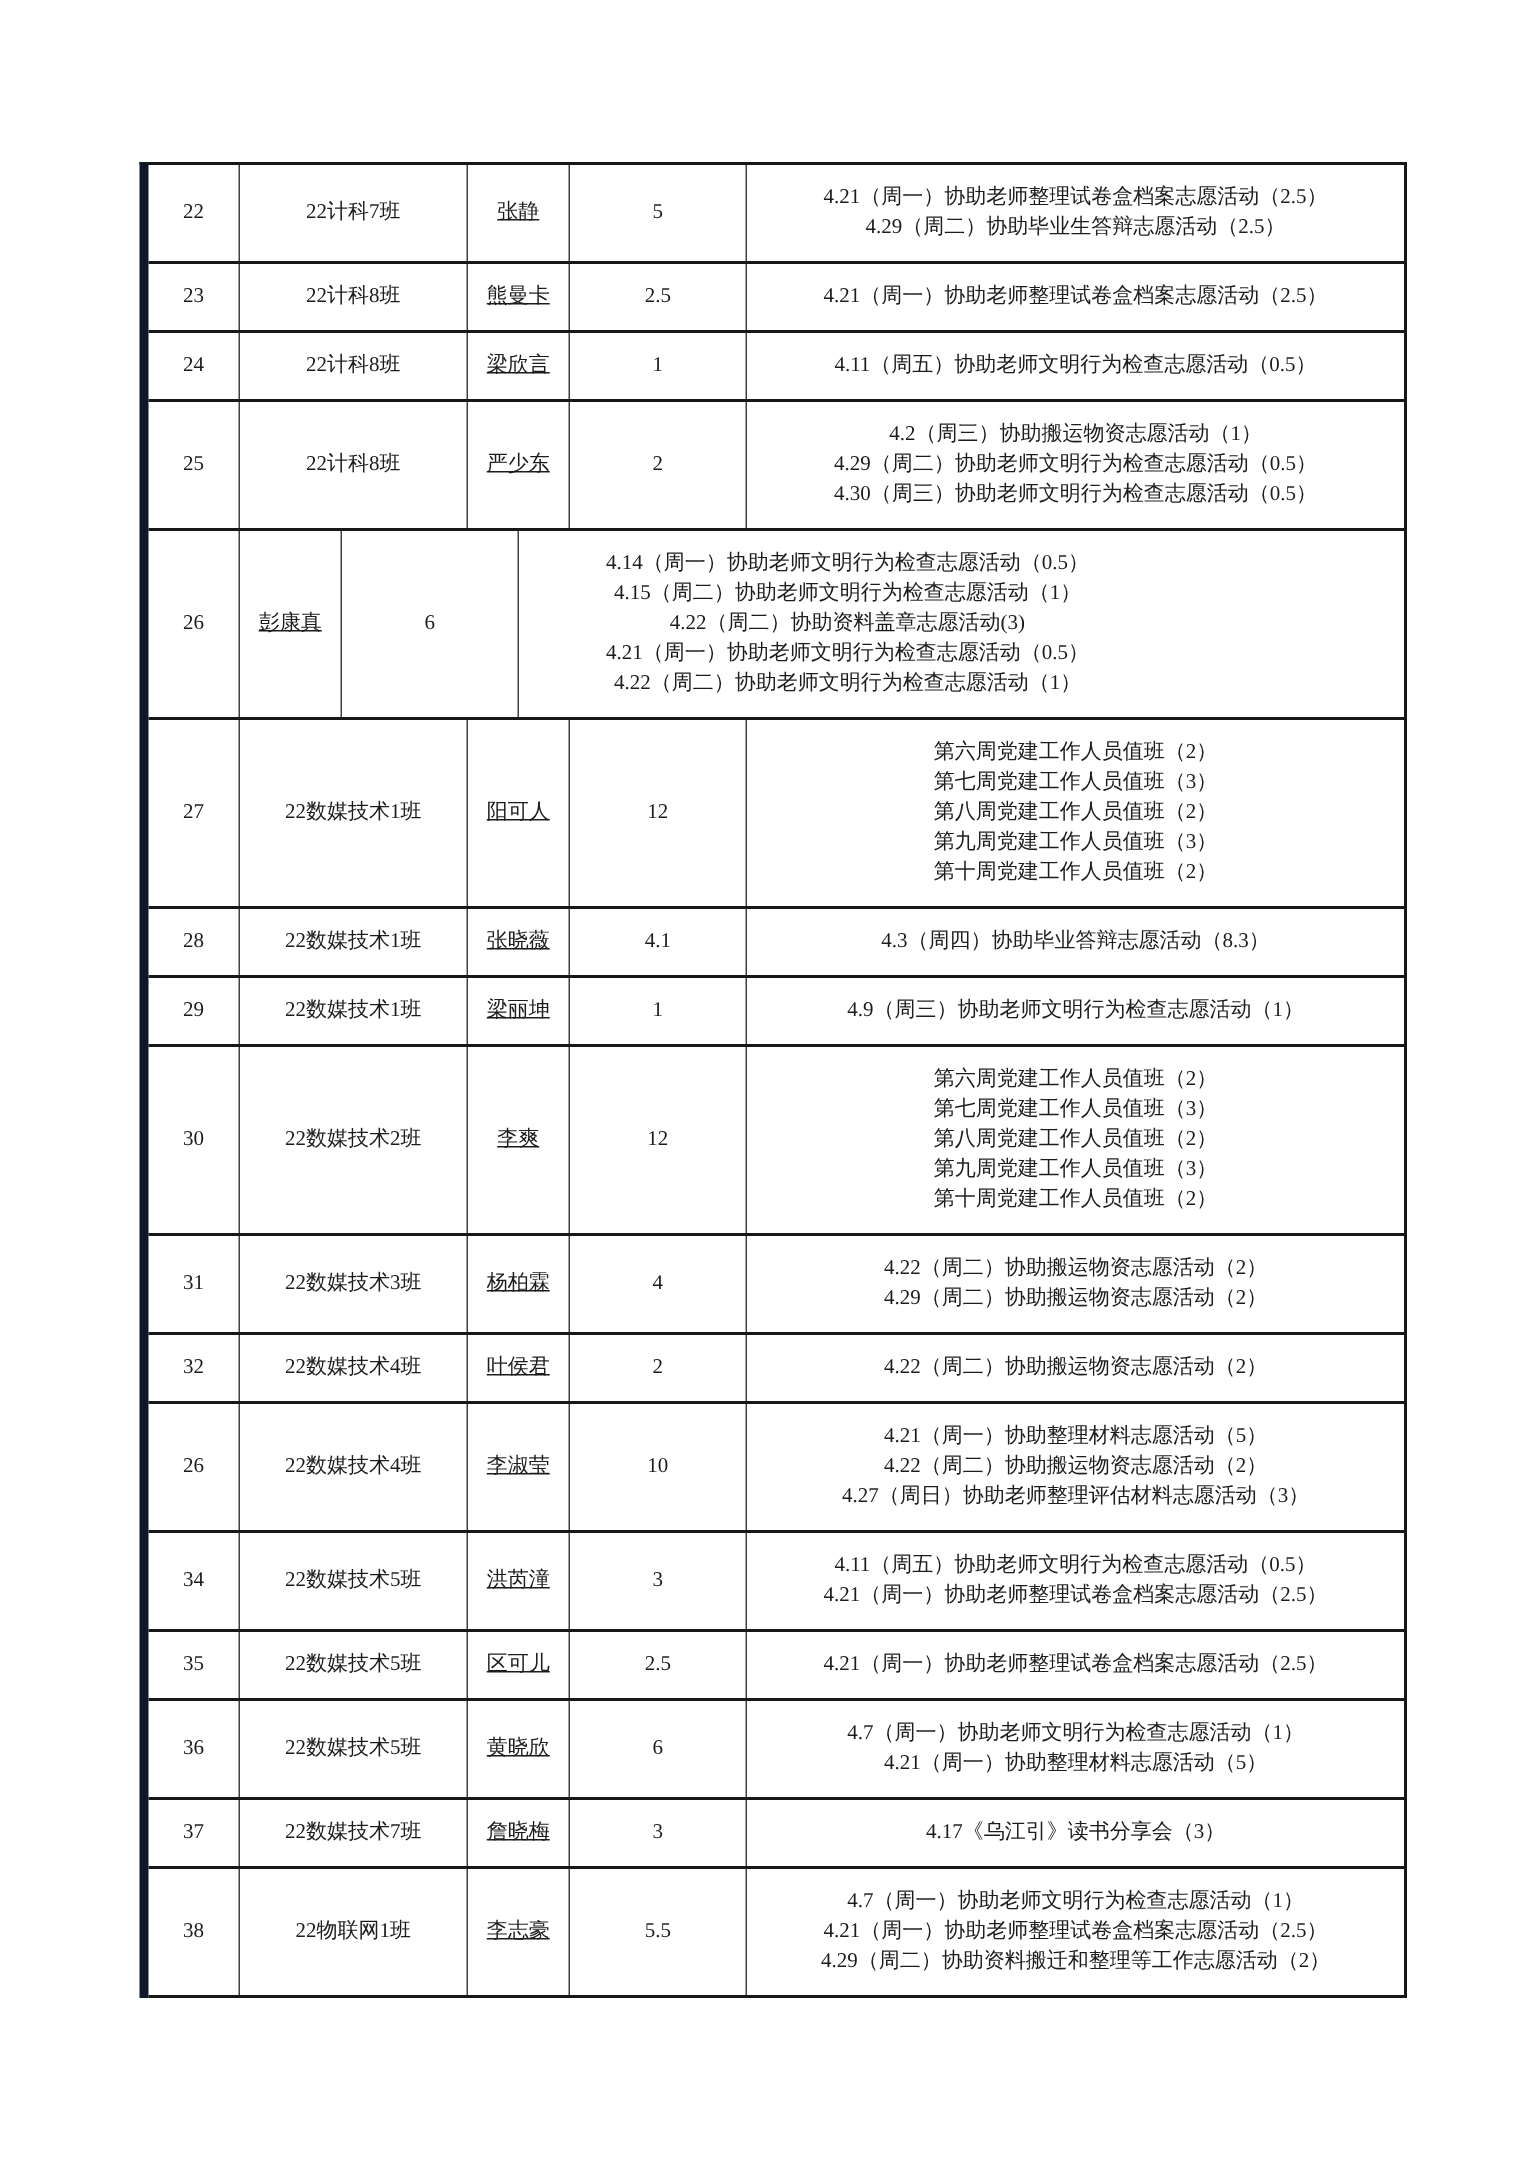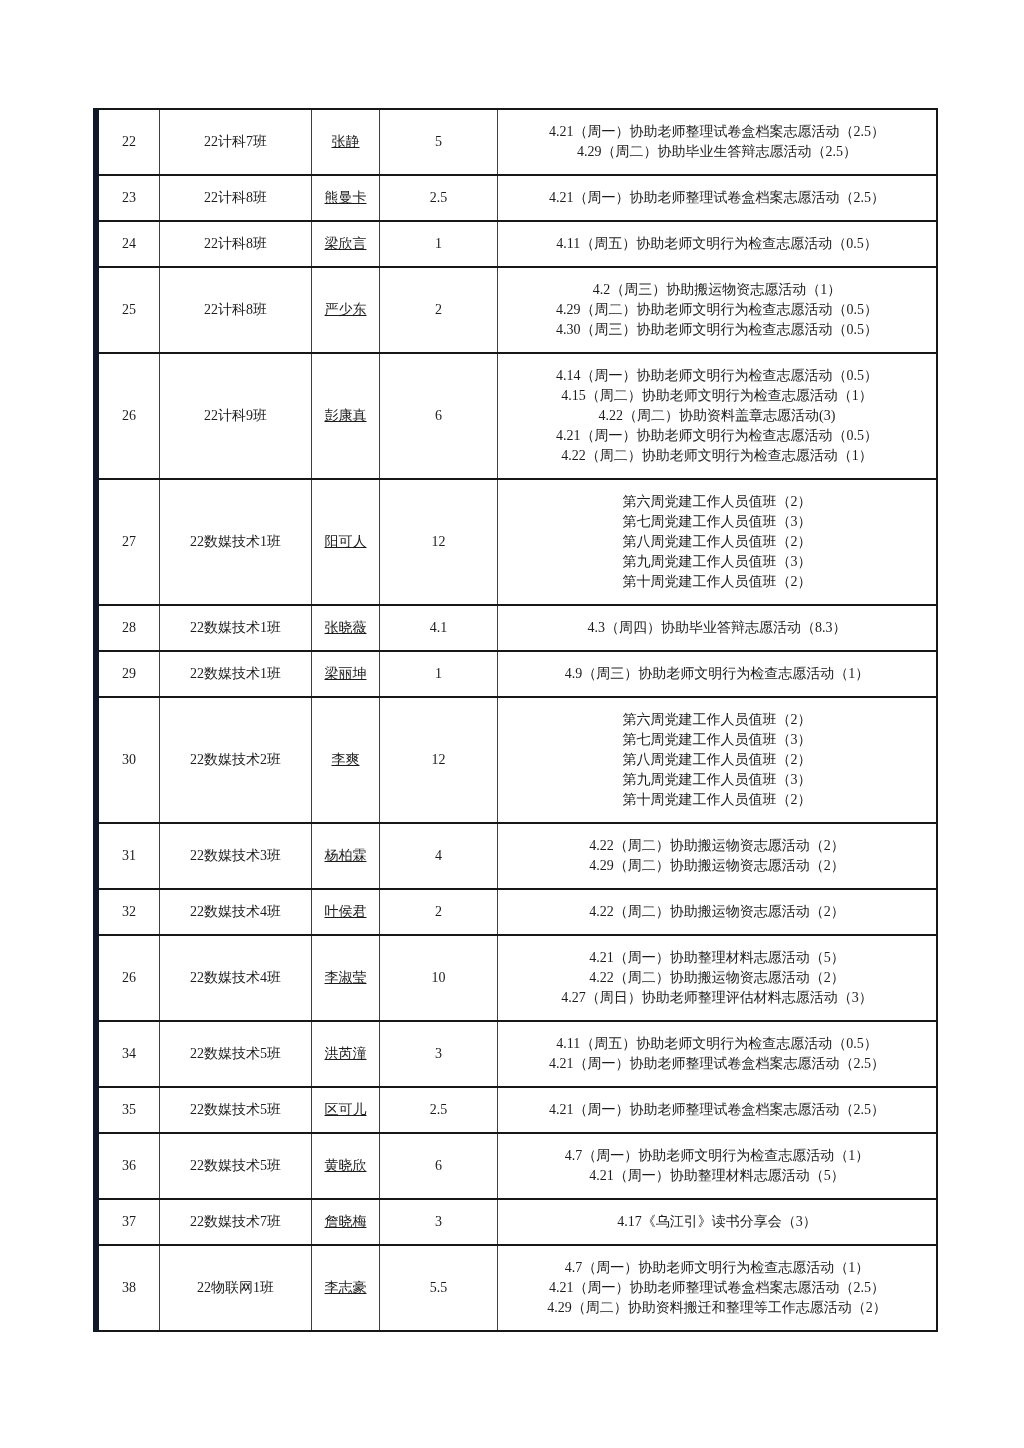--- a/index.html
+++ b/index.html
@@ -103,21 +103,20 @@
     <div class="cell c-hours">2</div>
     <div class="cell c-activities">
             <div class="activity-line">4.2（周三）协助搬运物资志愿活动（1）</div>
             <div class="activity-line">4.29（周二）协助老师文明行为检查志愿活动（0.5）</div>
             <div class="activity-line">4.30（周三）协助老师文明行为检查志愿活动（0.5）</div>
           </div>
   </div>
 
   <div class="trow">
     <div class="cell c-no">26</div>
-    <div class="cell c-class">22计科9班</div>
     <div class="cell c-name">彭康真</div>
     <div class="cell c-hours">6</div>
     <div class="cell c-activities">
             <div class="activity-line">4.14（周一）协助老师文明行为检查志愿活动（0.5）</div>
             <div class="activity-line">4.15（周二）协助老师文明行为检查志愿活动（1）</div>
             <div class="activity-line">4.22（周二）协助资料盖章志愿活动(3)</div>
             <div class="activity-line">4.21（周一）协助老师文明行为检查志愿活动（0.5）</div>
             <div class="activity-line">4.22（周二）协助老师文明行为检查志愿活动（1）</div>
           </div>
   </div>

